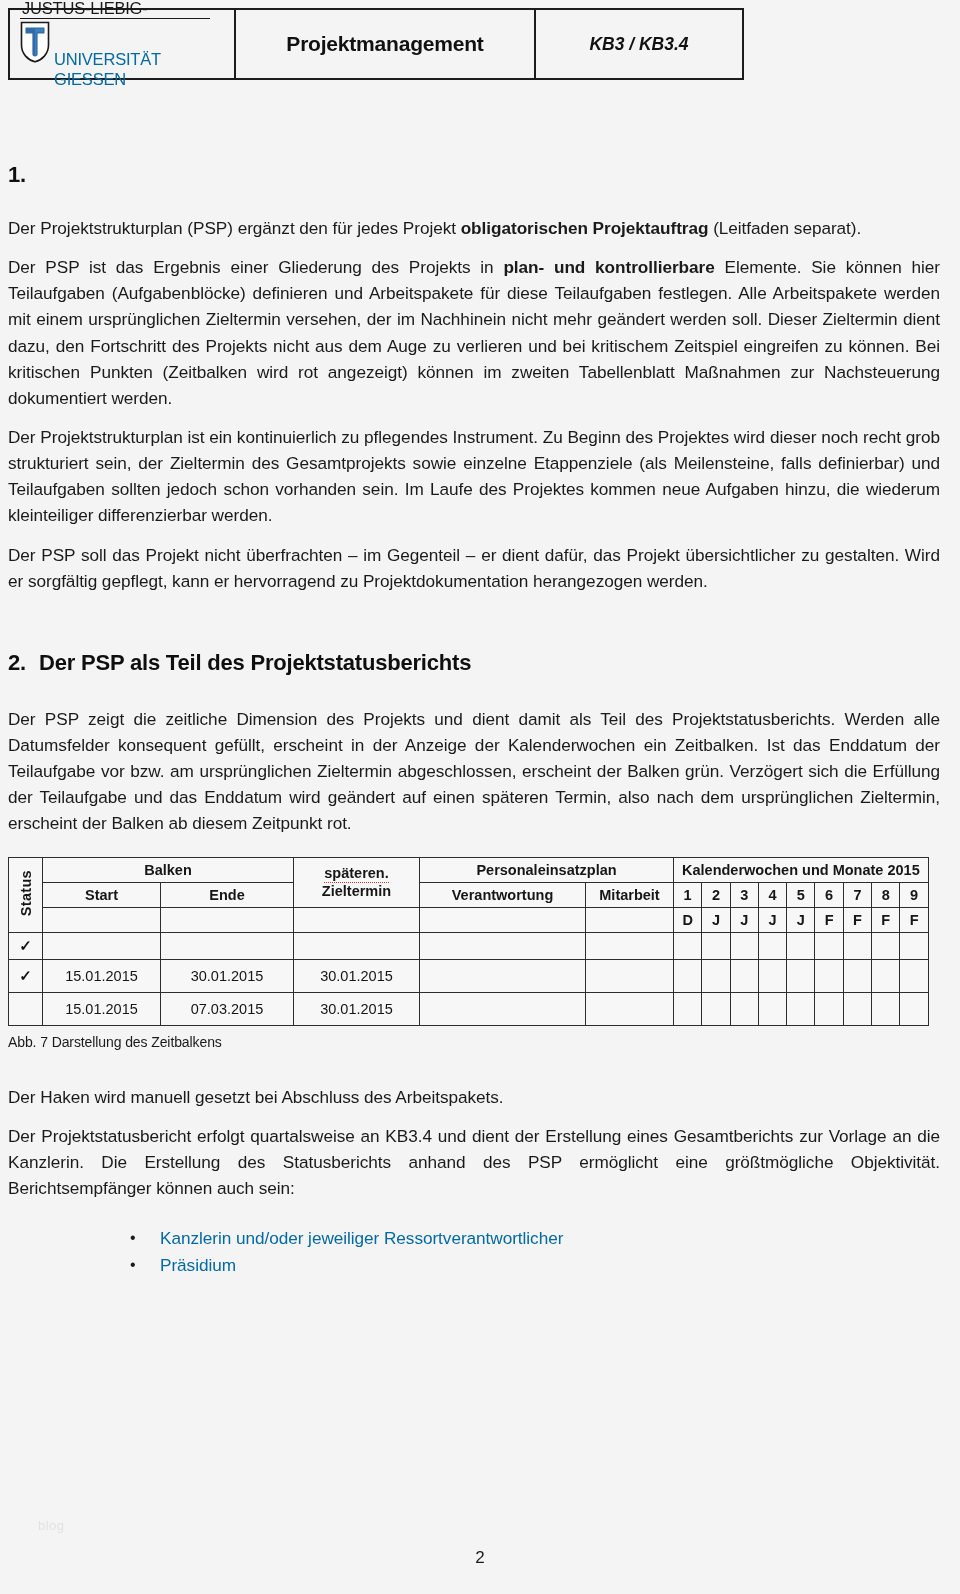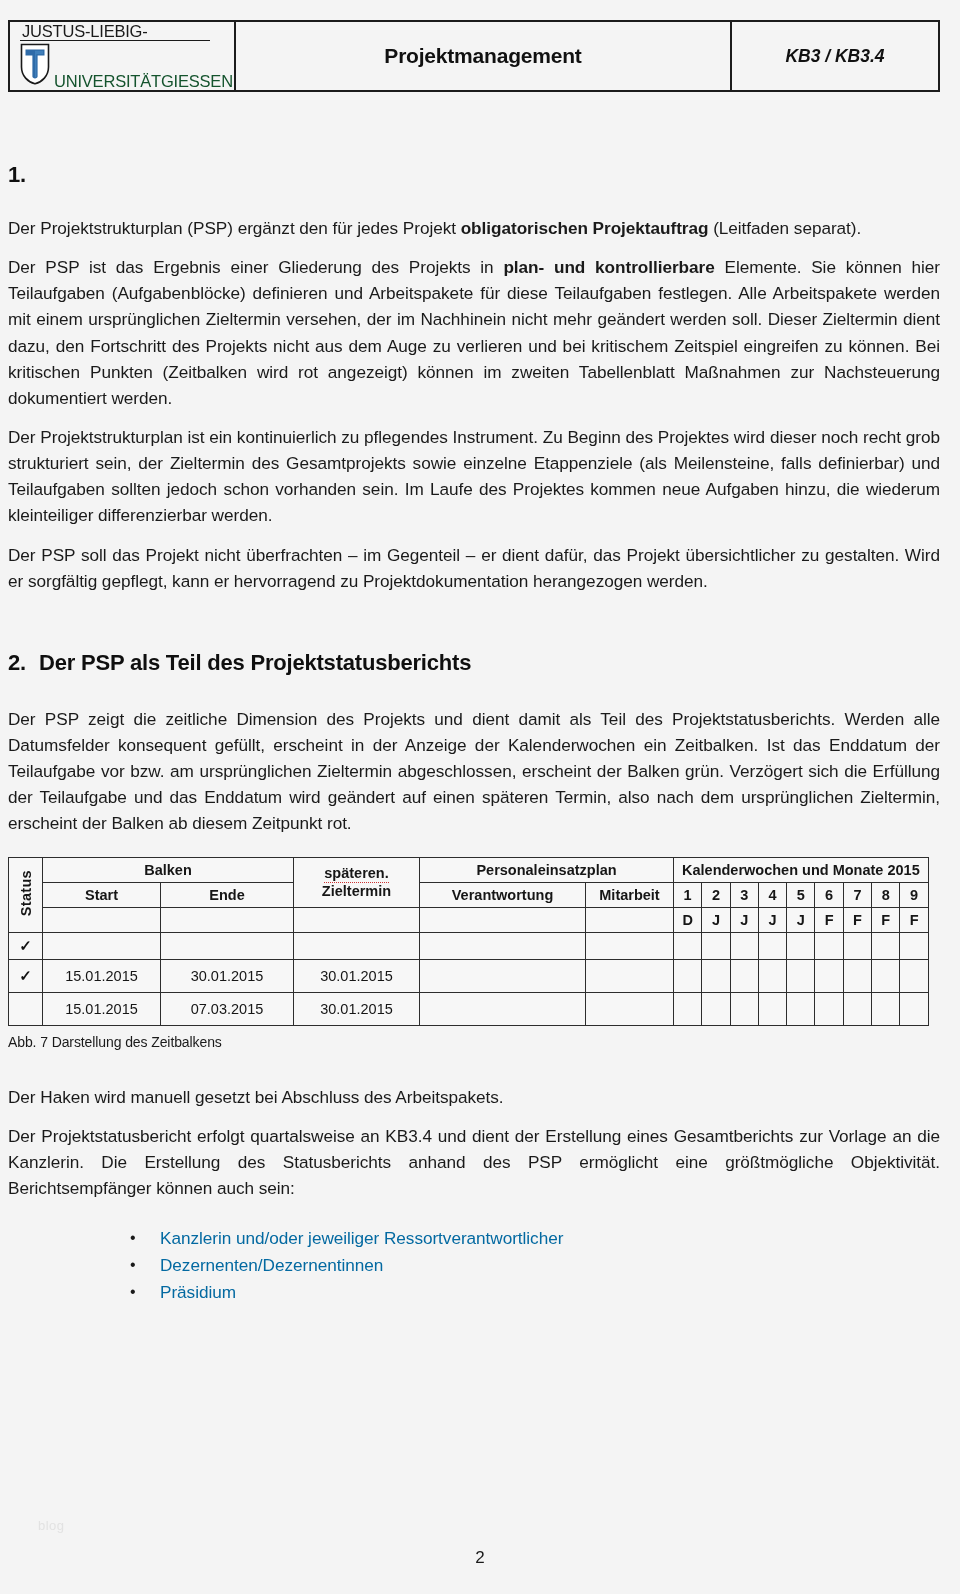--- a/index.html
+++ b/index.html
@@ -17,22 +17,22 @@
     height: 1594px;
     background: #f4f4f4;
     overflow: hidden;
     box-sizing: border-box;
   }
 
   
   .doc-header {
     position: absolute;
     left: 8px;
-    top: 20px;
-    width: 932px;
+    top: 8px;
+    width: 736px;
     height: 72px;
     display: flex;
     box-sizing: border-box;
     background: #f4f4f4;
   }
   .hdr-cell {
     border: 2px solid #1c1c1c;
     box-sizing: border-box;
     display: flex;
     align-items: center;
@@ -89,24 +89,24 @@
     margin-top: 2px;
   }
   .logo-shield {
     width: 30px;
     height: 42px;
     margin-right: 4px;
     flex-shrink: 0;
   }
   .logo-text2 {
     display: flex;
-    flex-direction: row;
+    flex-direction: column;
     font-size: 16.5px;
     letter-spacing: -0.2px;
-    color: #14532d;
+    color: #0369a1;
     margin-top: 28px;
   }
   .logo-text2 span { line-height: 1.24; }
 
   
   .content {
     position: absolute;
     left: 8px;
     top: 76px;
     width: 932px;
@@ -433,21 +433,20 @@
     <div style="height:34px"></div>
 
     <p class="body" id="s2a0">Der Haken wird manuell gesetzt bei Abschluss des Arbeitspakets.</p>
     <div class="sp-p"></div>
     <p class="body" id="s2a1">Der Projektstatusbericht erfolgt quartalsweise an KB3.4 und dient der Erstellung eines Gesamtberichts zur Vorlage an die Kanzlerin. Die Erstellung des Statusberichts anhand des PSP ermöglicht eine größtmögliche Objektivität. Berichtsempfänger können auch sein:</p>
 
     <div class="sp-bul-before"></div>
 
     <ul class="bul" id="bullet-list">
         <li>Kanzlerin und/oder jeweiliger Ressortverantwortlicher</li>
-        <li>Dezernenten/Dezernentinnen</li>
         <li>Präsidium</li>
       </ul>
   </div>
 
   <div class="watermark">blog</div>
   <div class="pagenum">2</div>
 
 </div>
 
 </body></html>

